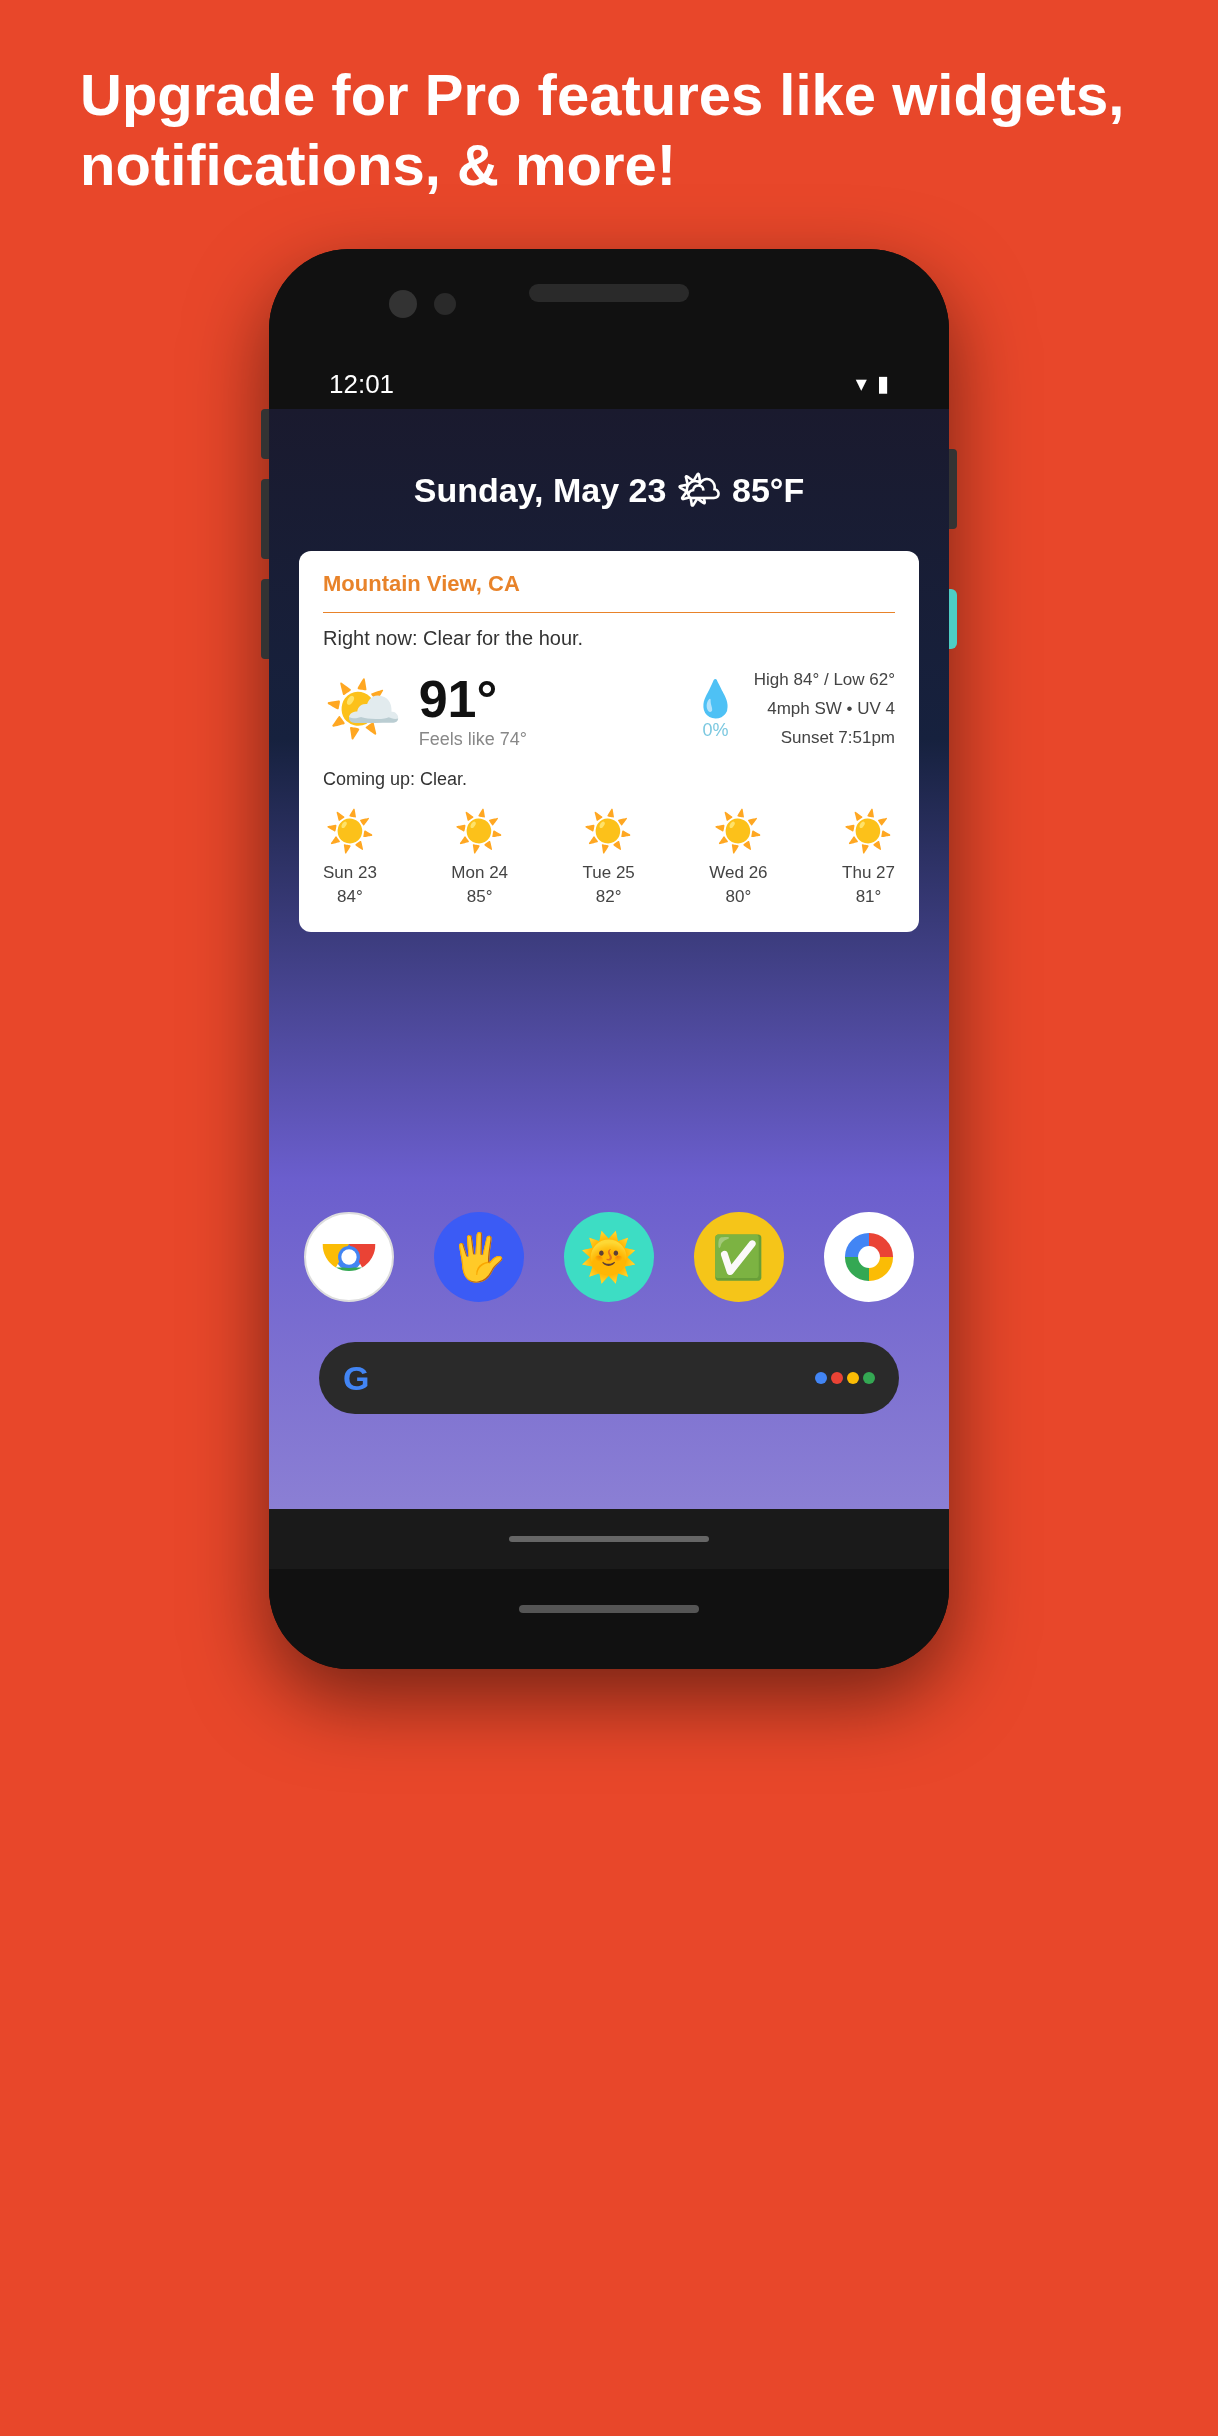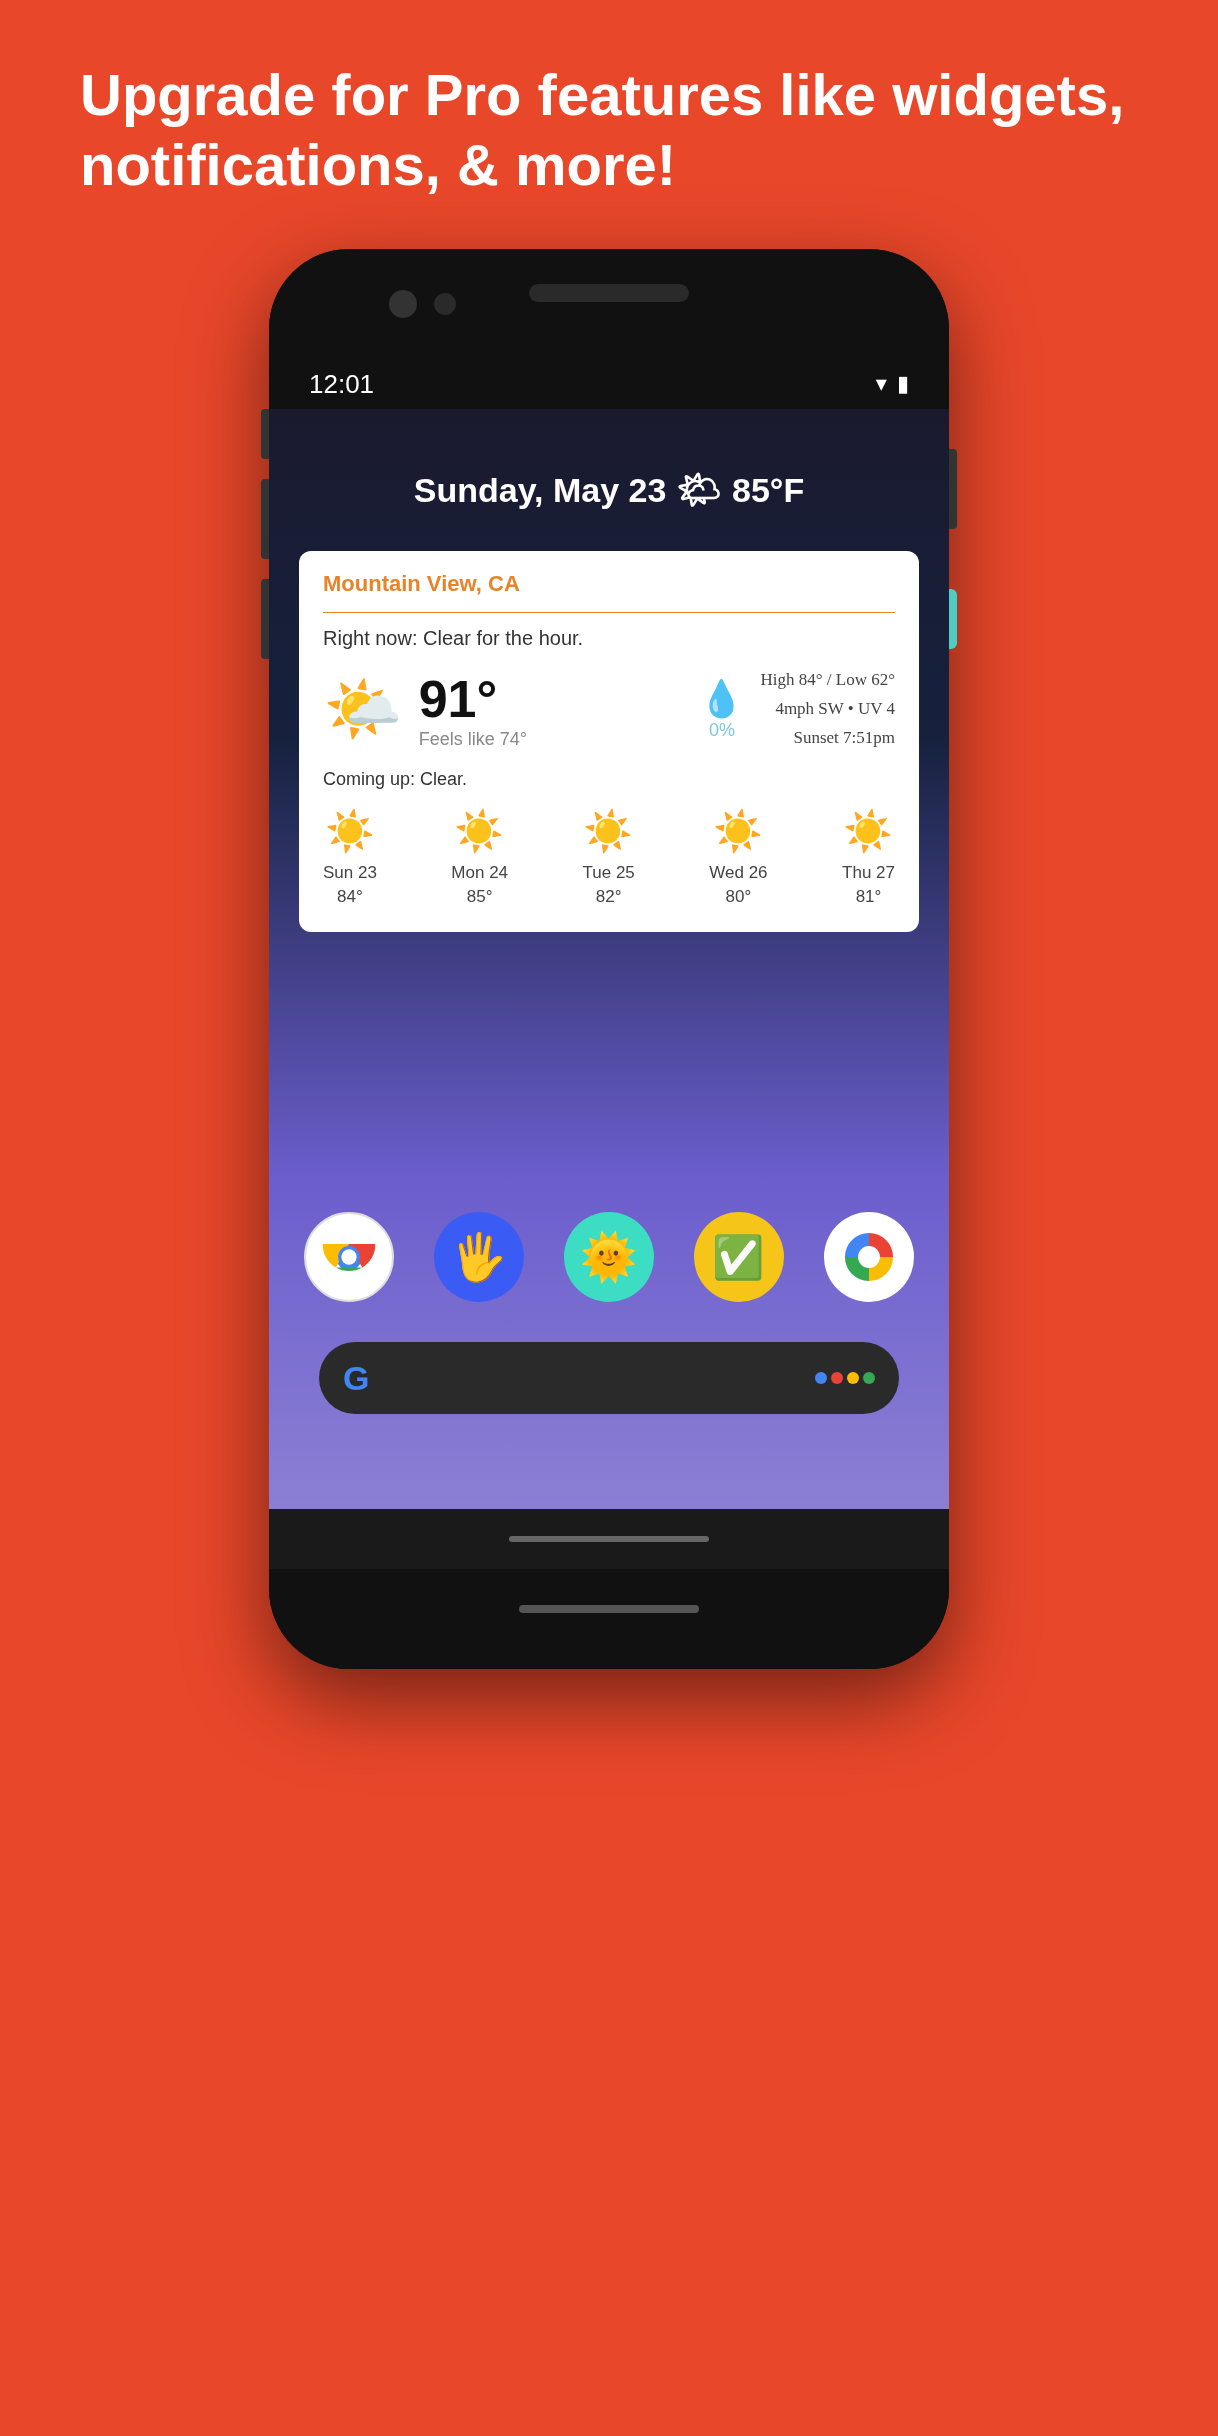--- a/index.html
+++ b/index.html
@@ -76,21 +76,21 @@
       transform: translateX(-50%);
       top: 35px;
     }
 
     
     .status-bar {
       background: #111;
       display: flex;
       justify-content: space-between;
       align-items: center;
-      padding: 0 40px;
+      padding: 0 60px;
       height: 50px;
     }
     .status-time {
       color: white;
       font-size: 26px;
       font-weight: 500;
     }
     .status-icons {
       display: flex;
       align-items: center;
@@ -185,21 +185,20 @@
     }
     .rain-icon {
       font-size: 36px;
       color: #7bc8e0;
     }
     .details-block {
       text-align: right;
       font-size: 17px;
       color: #444;
       line-height: 1.7;
-      font-family: Liberation Serif, serif;
     }
 
     .coming-up {
       color: #333;
       font-size: 18px;
       margin-bottom: 18px;
     }
 
     .forecast-row {
       display: flex;

